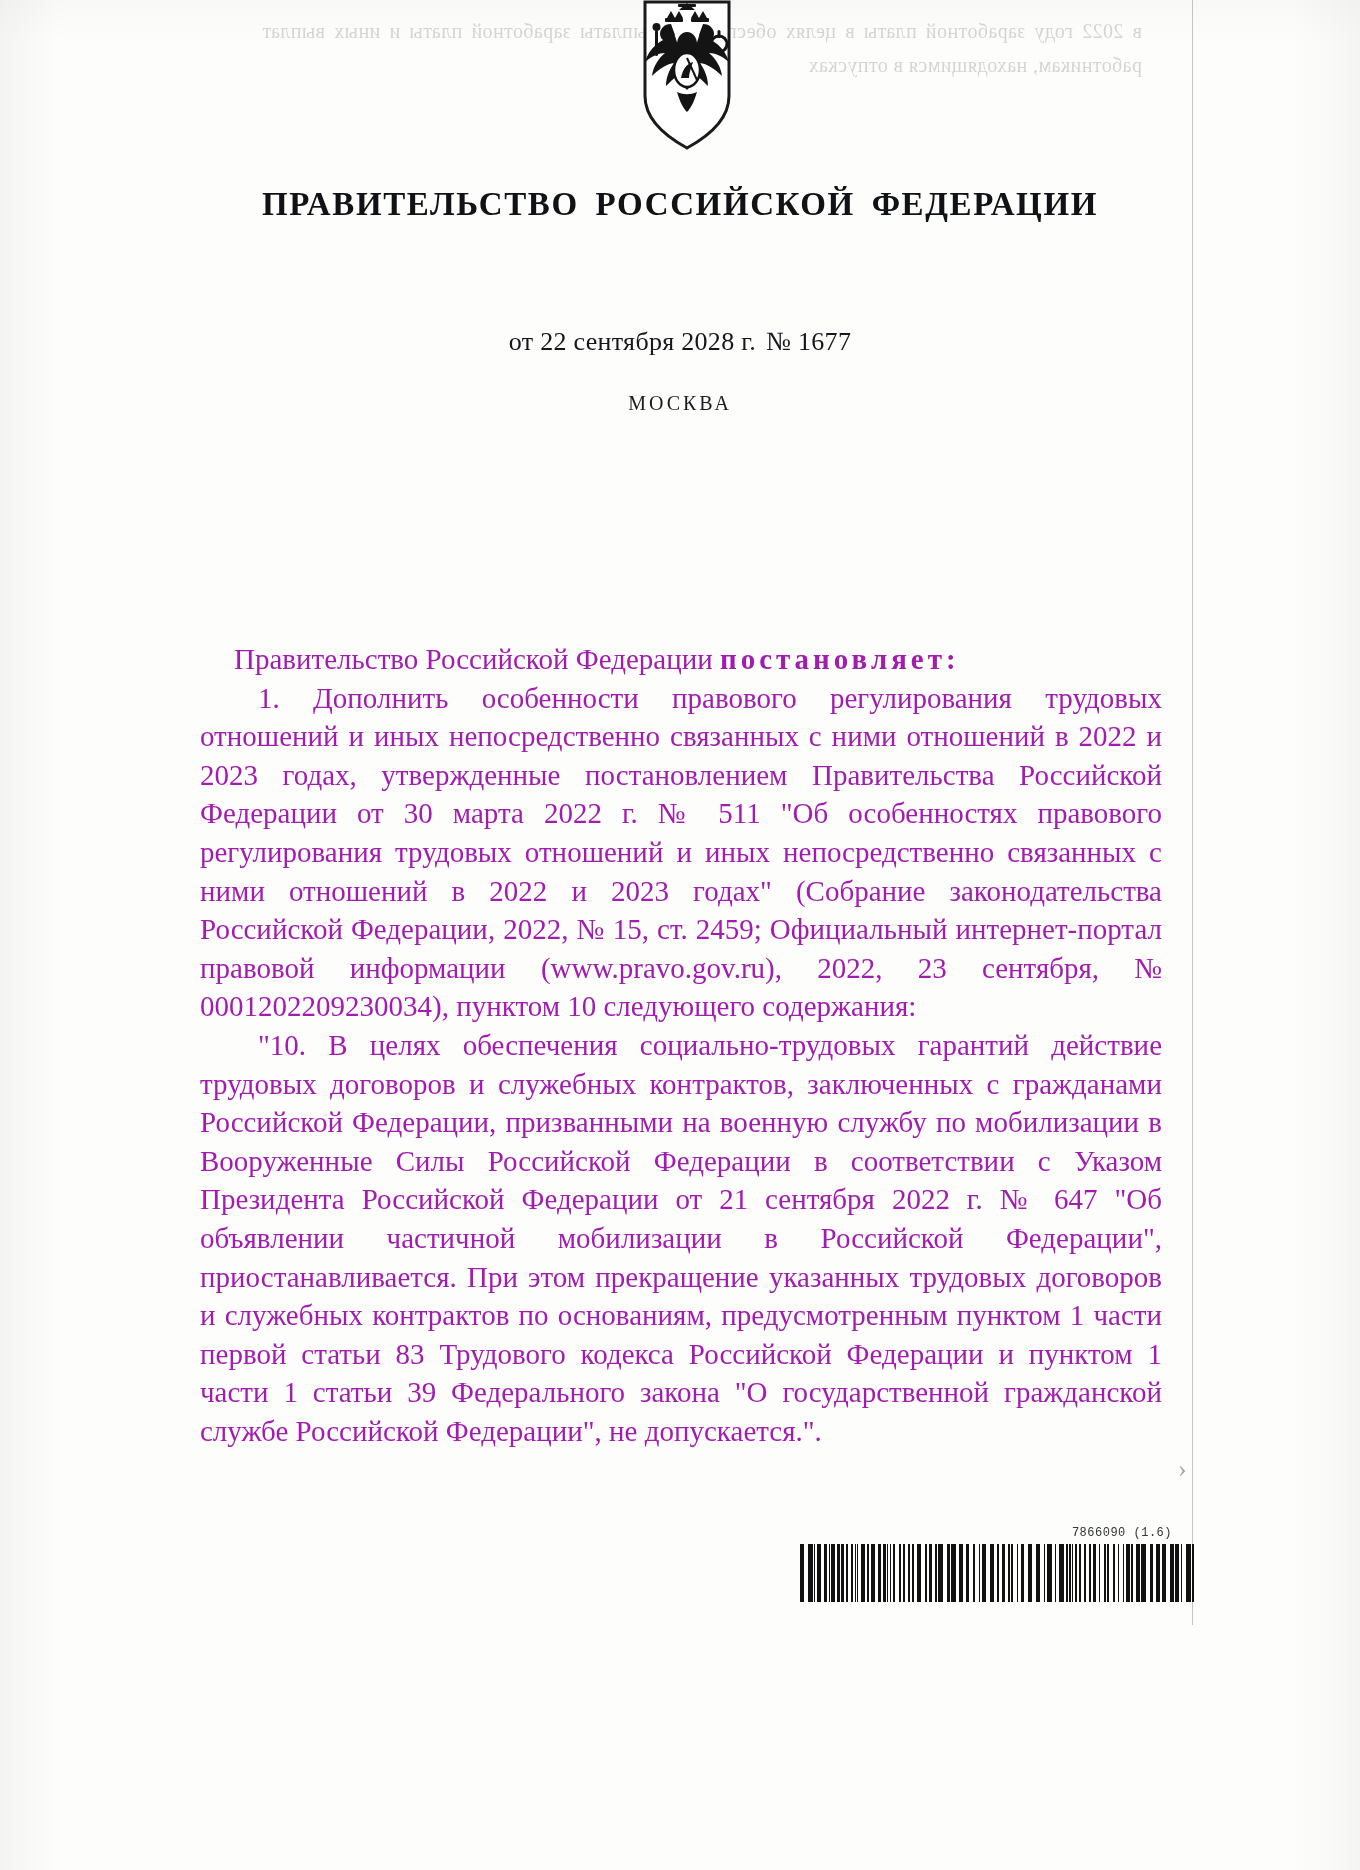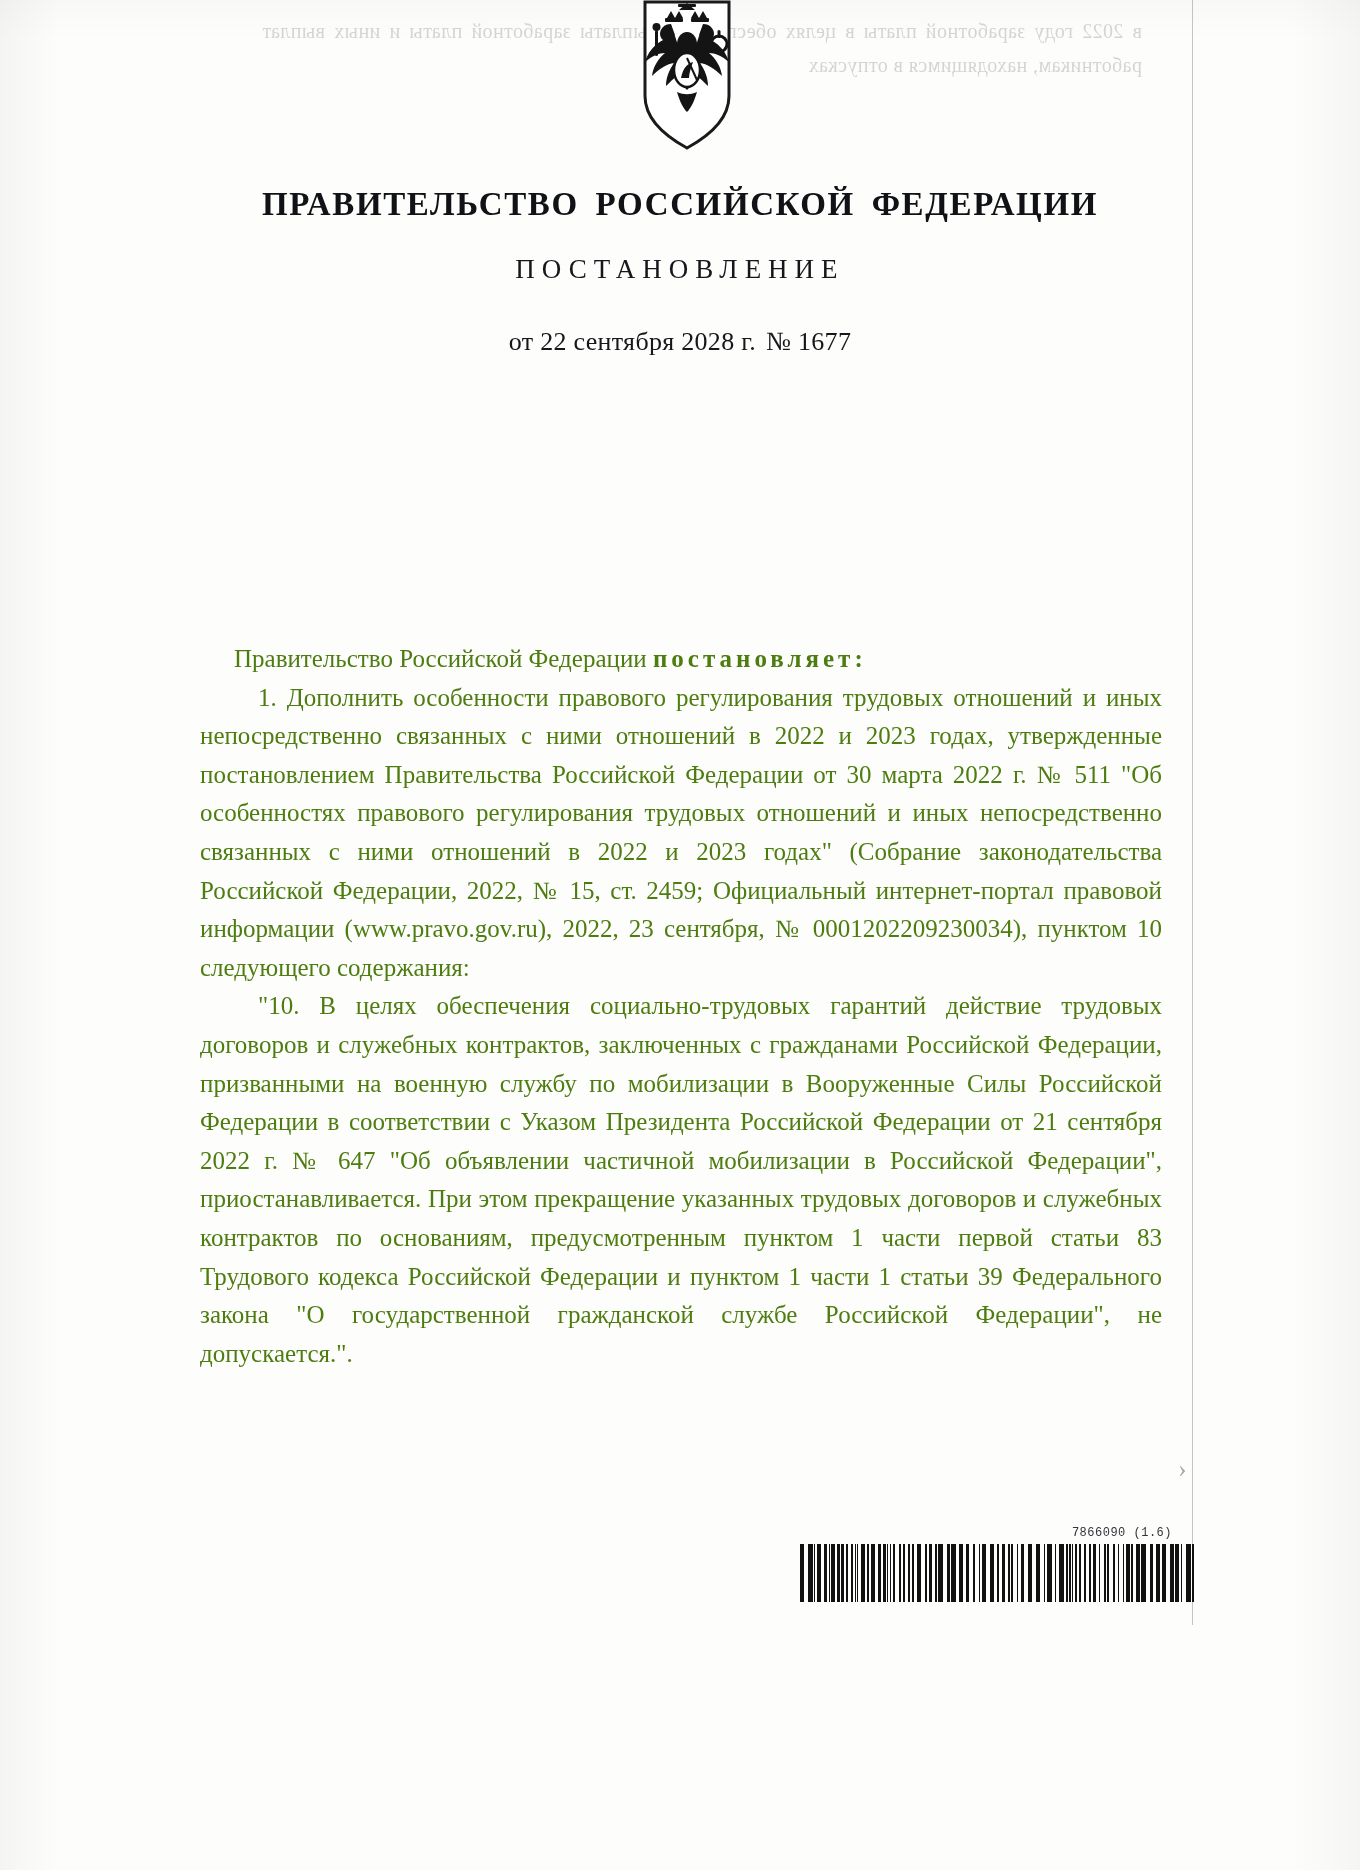--- a/index.html
+++ b/index.html
@@ -124,25 +124,25 @@
     font-size: 25.5px;
     line-height: 37px;
     color: #0f1115;
   }
 
   .body-text {
     position: absolute;
     top: 640px;
     left: 200px;
     width: 962px;
-    font-size: 25px;
+    font-size: 29px;
     line-height: 38.6px;
     text-align: justify;
     text-justify: inter-word;
-    color: #4d7c0f;
+    color: #a21caf;
   }
   .body-text p {
     margin: 0;
     text-indent: 58px;
   }
   .body-text p.first { text-indent: 34px; }
   .spaced {
     font-weight: bold;
     letter-spacing: 4px;
   }
@@ -230,26 +230,26 @@
       </g>
 
       <ellipse cx="56" cy="70" rx="13" ry="17" fill="#ffffff" stroke="#141414" stroke-width="2.5"></ellipse>
       <path d="M50 78 c2 -10 6 -14 12 -16 c-2 6 -4 11 -4 16 z" fill="#141414"></path>
       <path d="M56 58 l10 22" stroke="#141414" stroke-width="2" fill="none"></path>
     </svg>
   </div>
 
   <div class="org-title">ПРАВИТЕЛЬСТВО  РОССИЙСКОЙ  ФЕДЕРАЦИИ</div>
 
-  <div class="doc-type">ПОСТАНОВЛЕНИЕ</div>
 
   <div class="doc-date">
     <span>от 22 сентября 2028 г.</span><span class="num">№  1677</span>
   </div>
 
+  <div class="doc-city">МОСКВА</div>
 
 
   <div class="body-text">
     <p class="first"><span>Правительство Российской Федерации </span><span class="spaced">постановляет:</span></p>
     <p>1. Дополнить особенности правового регулирования трудовых отношений и иных непосредственно связанных с ними отношений в 2022 и 2023 годах, утвержденные постановлением Правительства Российской Федерации от 30 марта 2022 г. № 511 "Об особенностях правового регулирования трудовых отношений и иных непосредственно связанных с ними отношений в 2022 и 2023 годах" (Собрание законодательства Российской Федерации, 2022, № 15, ст. 2459; Официальный интернет-портал правовой информации (www.pravo.gov.ru), 2022, 23 сентября, № 0001202209230034), пунктом 10 следующего содержания:</p>
     <p>"10. В целях обеспечения социально-трудовых гарантий действие трудовых договоров и служебных контрактов, заключенных с гражданами Российской Федерации, призванными на военную службу по мобилизации в Вооруженные Силы Российской Федерации в соответствии с Указом Президента Российской Федерации от 21 сентября 2022 г. № 647 "Об объявлении частичной мобилизации в Российской Федерации", приостанавливается. При этом прекращение указанных трудовых договоров и служебных контрактов по основаниям, предусмотренным пунктом 1 части первой статьи 83 Трудового кодекса Российской Федерации и пунктом 1 части 1 статьи 39 Федерального закона "О государственной гражданской службе Российской Федерации", не допускается.".</p>
   </div>
 
   <div class="fold-mark">›</div>
 

